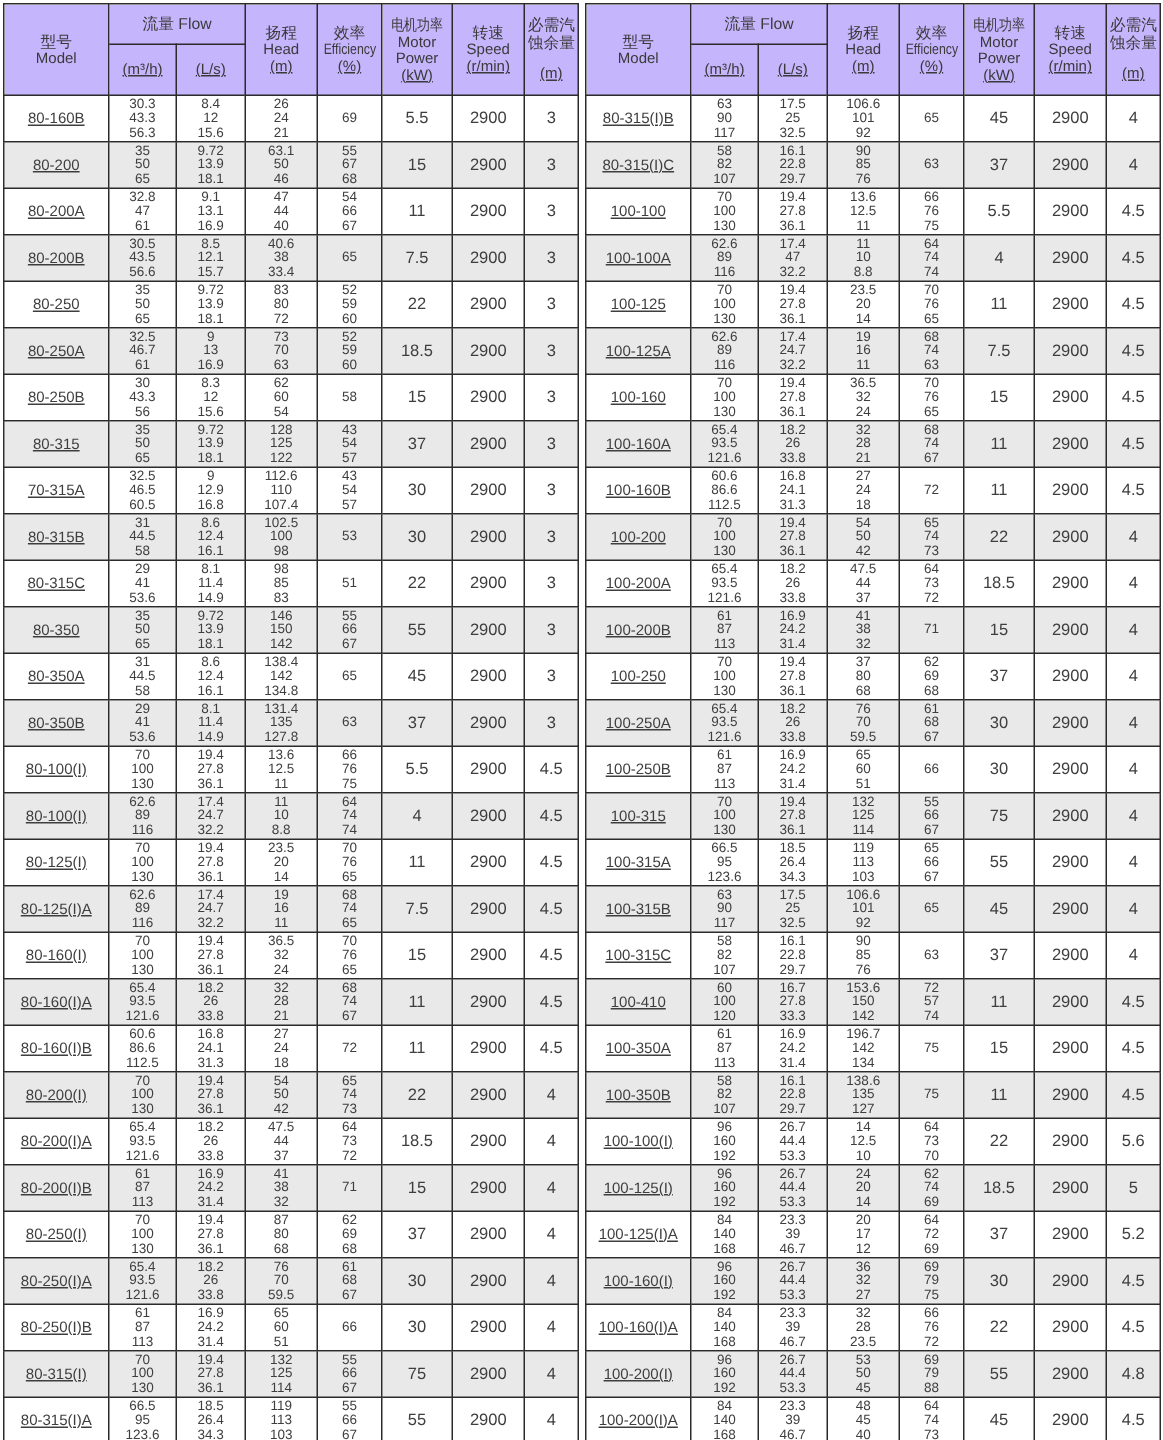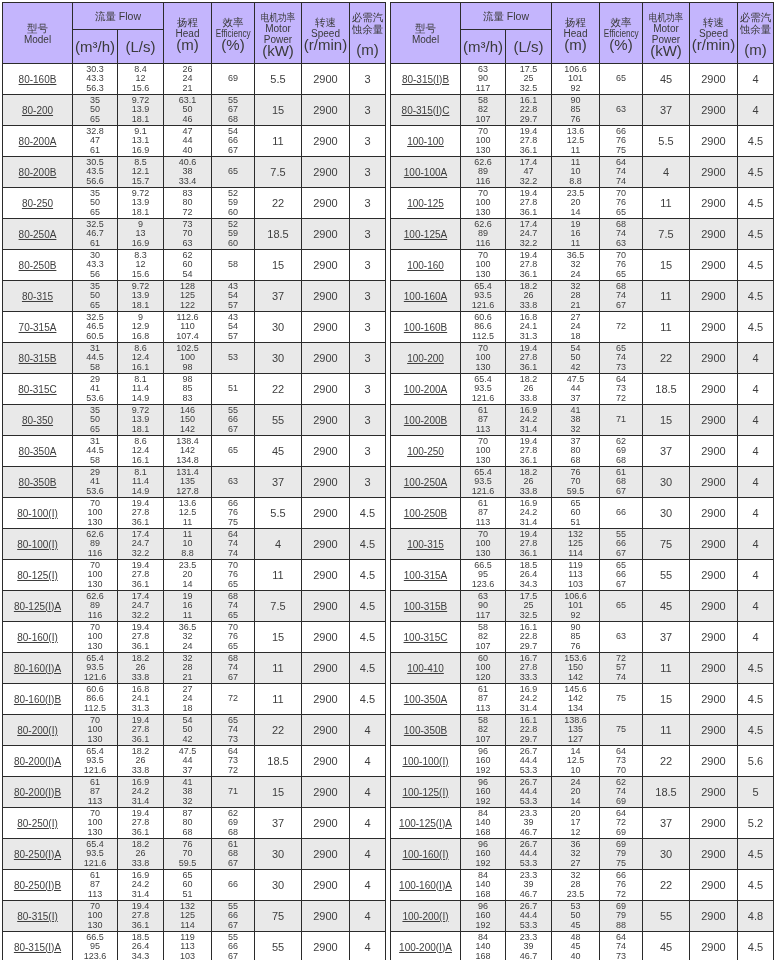--- a/index.html
+++ b/index.html
@@ -21,21 +21,21 @@
   table.spec th, table.spec td {
     border: 1px solid #2b2b2b;
     padding: 0;
     text-align: center;
     vertical-align: middle;
     overflow: hidden;
   }
   thead th { background: #c4b5fd; font-weight: normal; color: #3a3a3a; }
   .h-cn { font-size: 10.5px; line-height: 12px; }
   .h-en { font-size: 10px; line-height: 11px; }
-  .h-sub { font-size: 15px; line-height: 11px; }
+  .h-sub { font-size: 10px; line-height: 11px; text-decoration: underline; }
   .h-small { font-size: 8px; line-height: 9px; margin-left: 48px; }
   .squeeze { transform: scaleX(0.82); transform-origin: center; white-space: nowrap; }
   thead tr.r1 { height: 27px; }
   thead tr.r2 { height: 34px; }
   tbody tr { height: 31px; background: #ffffff; }
   tbody tr.alt { background: #e9e9e9; }
   td.model-cell { text-align: left; padding-left: 9px; font-size: 10px; color: #3e3e3e; text-decoration: underline; }
   td.num { font-size: 9px; }
   td.num div { line-height: 9.5px; }
   td.big { font-size: 11px; }
@@ -1813,21 +1813,21 @@
             <div>61</div>
             <div>87</div>
             <div>113</div>
           </td>
     <td class="num">
             <div>16.9</div>
             <div>24.2</div>
             <div>31.4</div>
           </td>
     <td class="num">
-            <div>145.6</div>
+            <div>196.7</div>
             <div>142</div>
             <div>134</div>
           </td>
     <td class="num">
             <div>75</div>
           </td>
     <td class="big">
             <div>15</div>
           </td>
     <td class="big">

